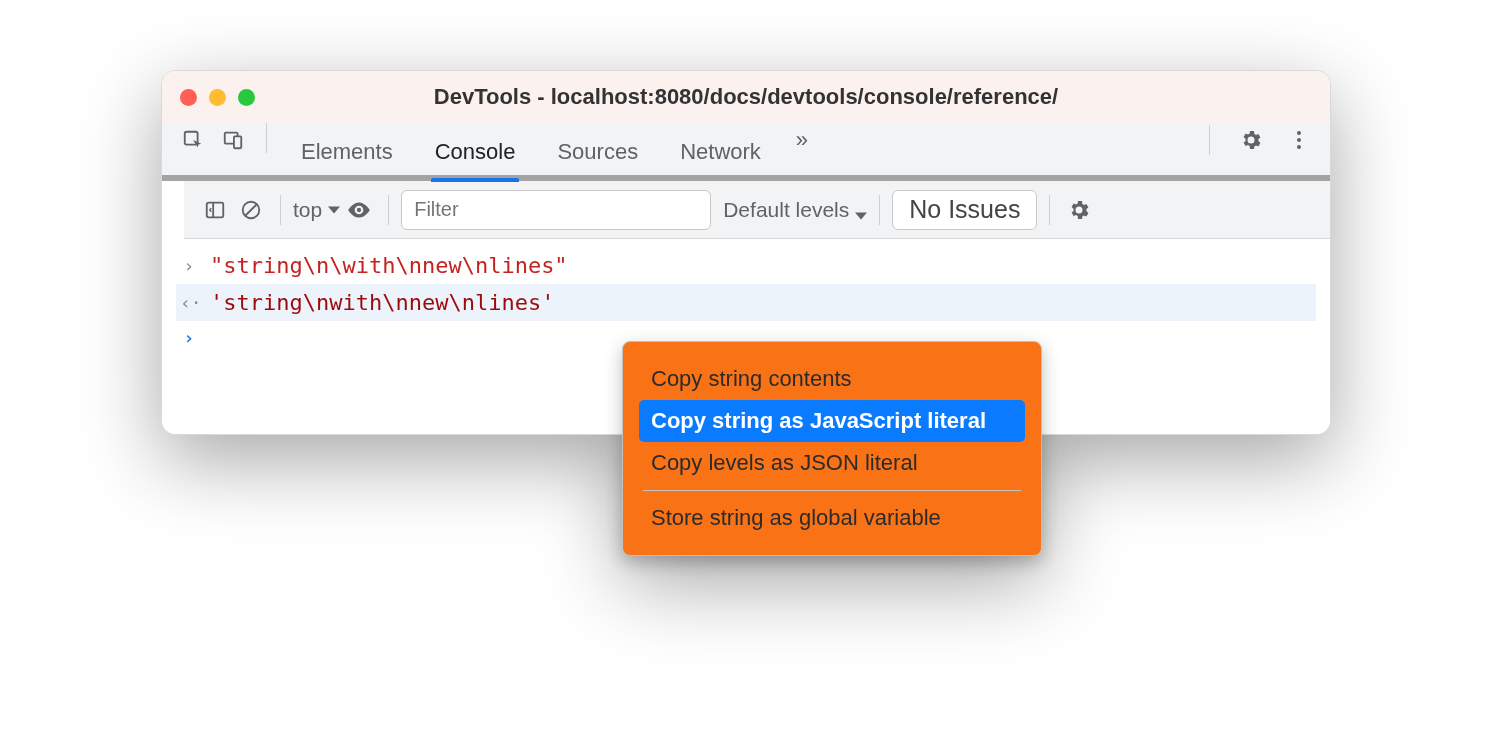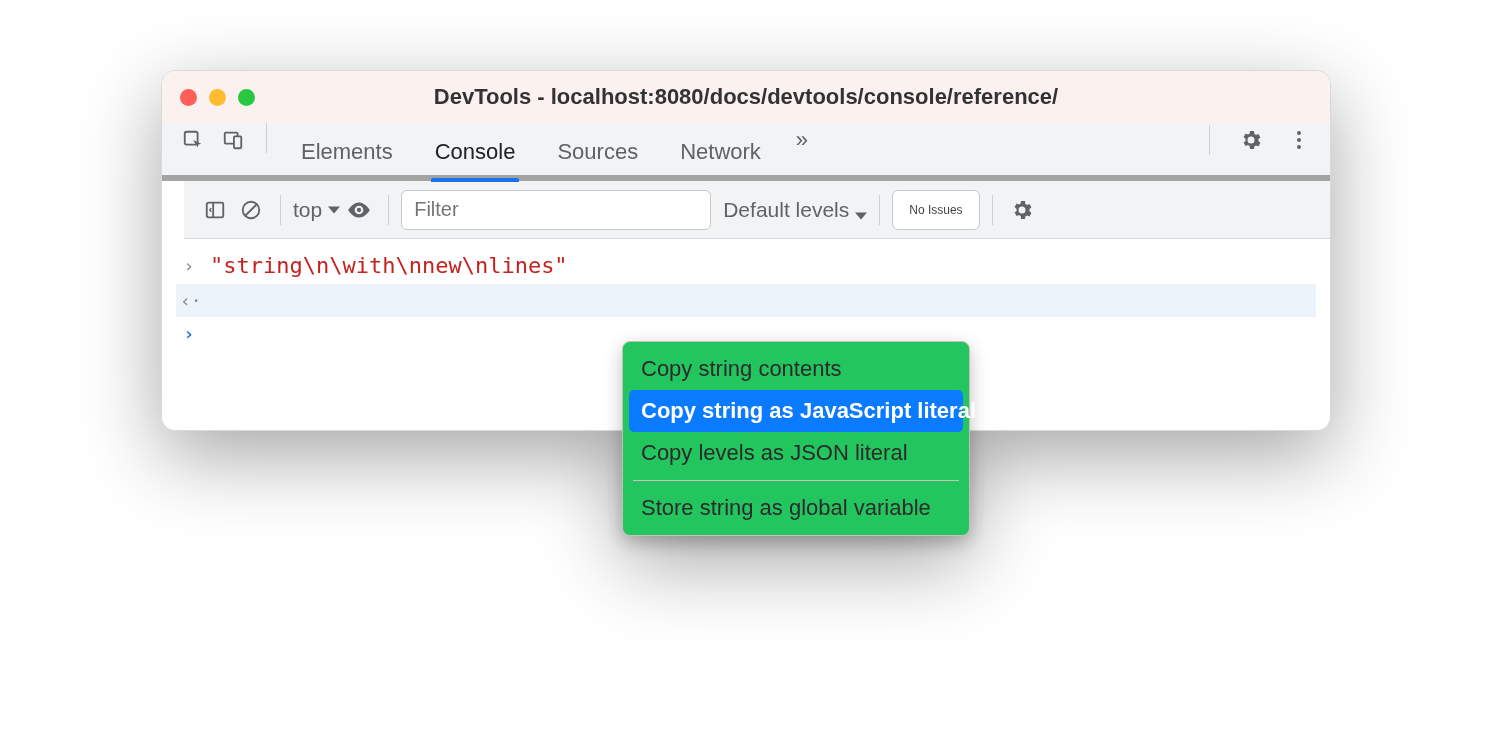--- a/index.html
+++ b/index.html
@@ -136,21 +136,21 @@
   .levels {
     display: flex; align-items:flex-end; gap:6px; color:#5f6368; cursor:pointer;
     margin-left: 10px;
   }
   .issues-btn {
     border: 1px solid #c8c8c8;
     background: #fff;
     border-radius: 6px;
     height: 40px;
     padding: 0 16px;
-    font-size: 12px;
+    font-size: 25px;
     color: #444;
     cursor: pointer;
   }
   .console-body {
     background: #fff;
     font-family: Menlo, Consolas, monospace;
     font-size: 22px;
     padding: 8px 14px 80px 14px;
     border-bottom-left-radius: 14px;
     border-bottom-right-radius: 14px;
@@ -164,29 +164,29 @@
   .line.result { background:#edf3fb; }
   .arrow { width:18px; text-align:center; color:#8a8a8a; font-size:18px; }
   .arrow.blue { color:#1a73e8; font-weight:600; }
   .code-red { color:#c5221f; }
   .code-maroon { color:#9b0b0b; }
 
   .context-menu {
     position: absolute;
     top: 270px;
     left: 460px;
-    background: #22c55e;
+    background: #f97316;
     border: 1px solid #c5c1ba;
     border-radius: 8px;
     box-shadow: 0 6px 18px rgba(0,0,0,.25);
-    padding: 6px;
+    padding: 16px;
     font-family: -apple-system, BlinkMacSystemFont, sans-serif;
     font-size: 22px;
     color: #2b2b2b;
-    width: 348px;
+    width: 420px;
     z-index: 50;
   }
   .menu-item {
     padding: 8px 12px;
     border-radius: 5px;
     cursor: pointer;
     white-space: nowrap;
   }
   .menu-item.hl {
     background: #0a7bff;
@@ -306,20 +306,21 @@
     </div>
   </div>
 
   <div class="console-body">
     <div class="line">
       <span class="arrow">›</span>
       <span class="code-red">"string\n\with\nnew\nlines"</span>
     </div>
     <div class="line result">
       <span class="arrow">‹·</span>
+      <span class="code-maroon">'string\nwith\nnew\nlines'</span>
     </div>
     <div class="line">
       <span class="arrow blue">›</span>
     </div>
   </div>
 
   <div class="context-menu">
     <div class="menu-item"><span>Copy string contents</span></div>
     <div class="menu-item hl"><span>Copy string as JavaScript literal</span></div>
     <div class="menu-item"><span>Copy levels as JSON literal</span></div>

